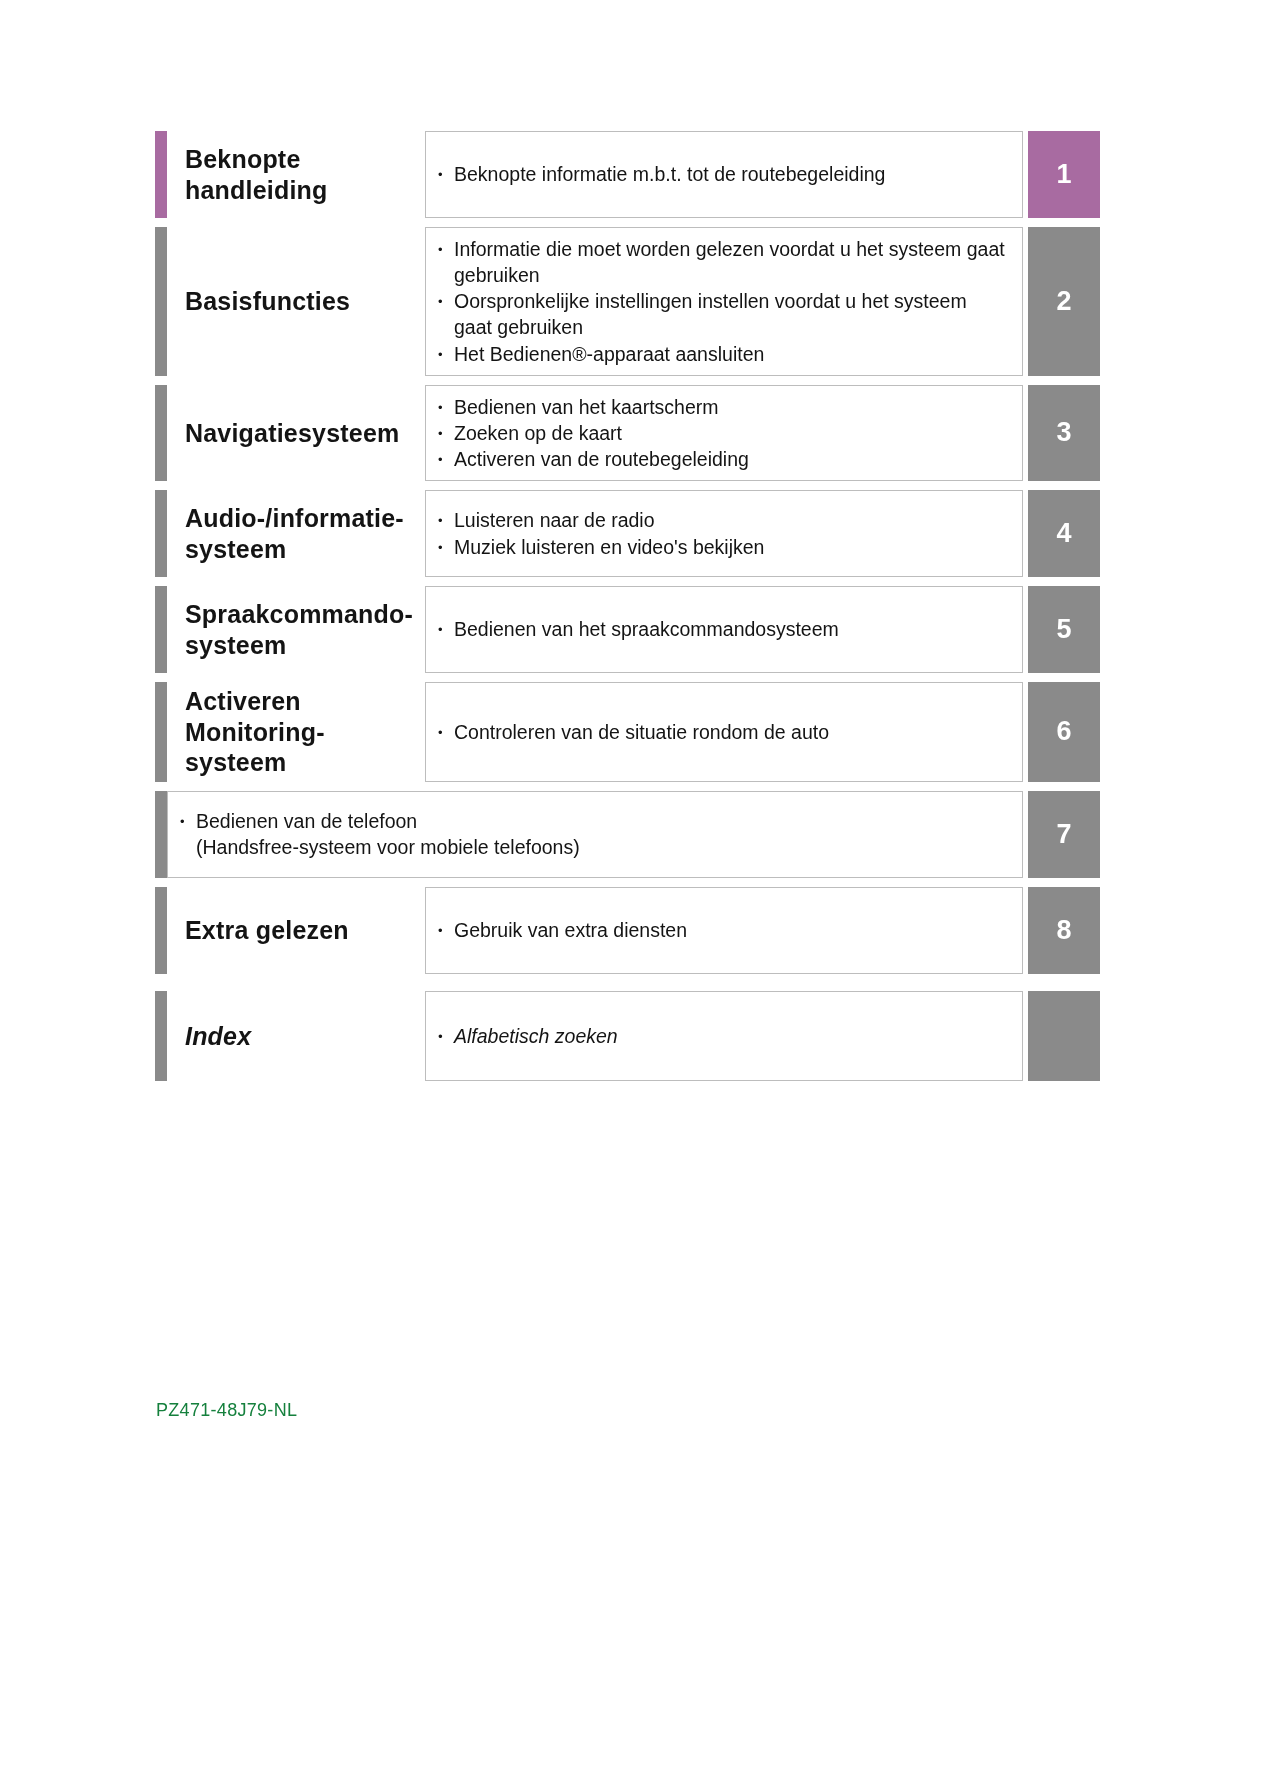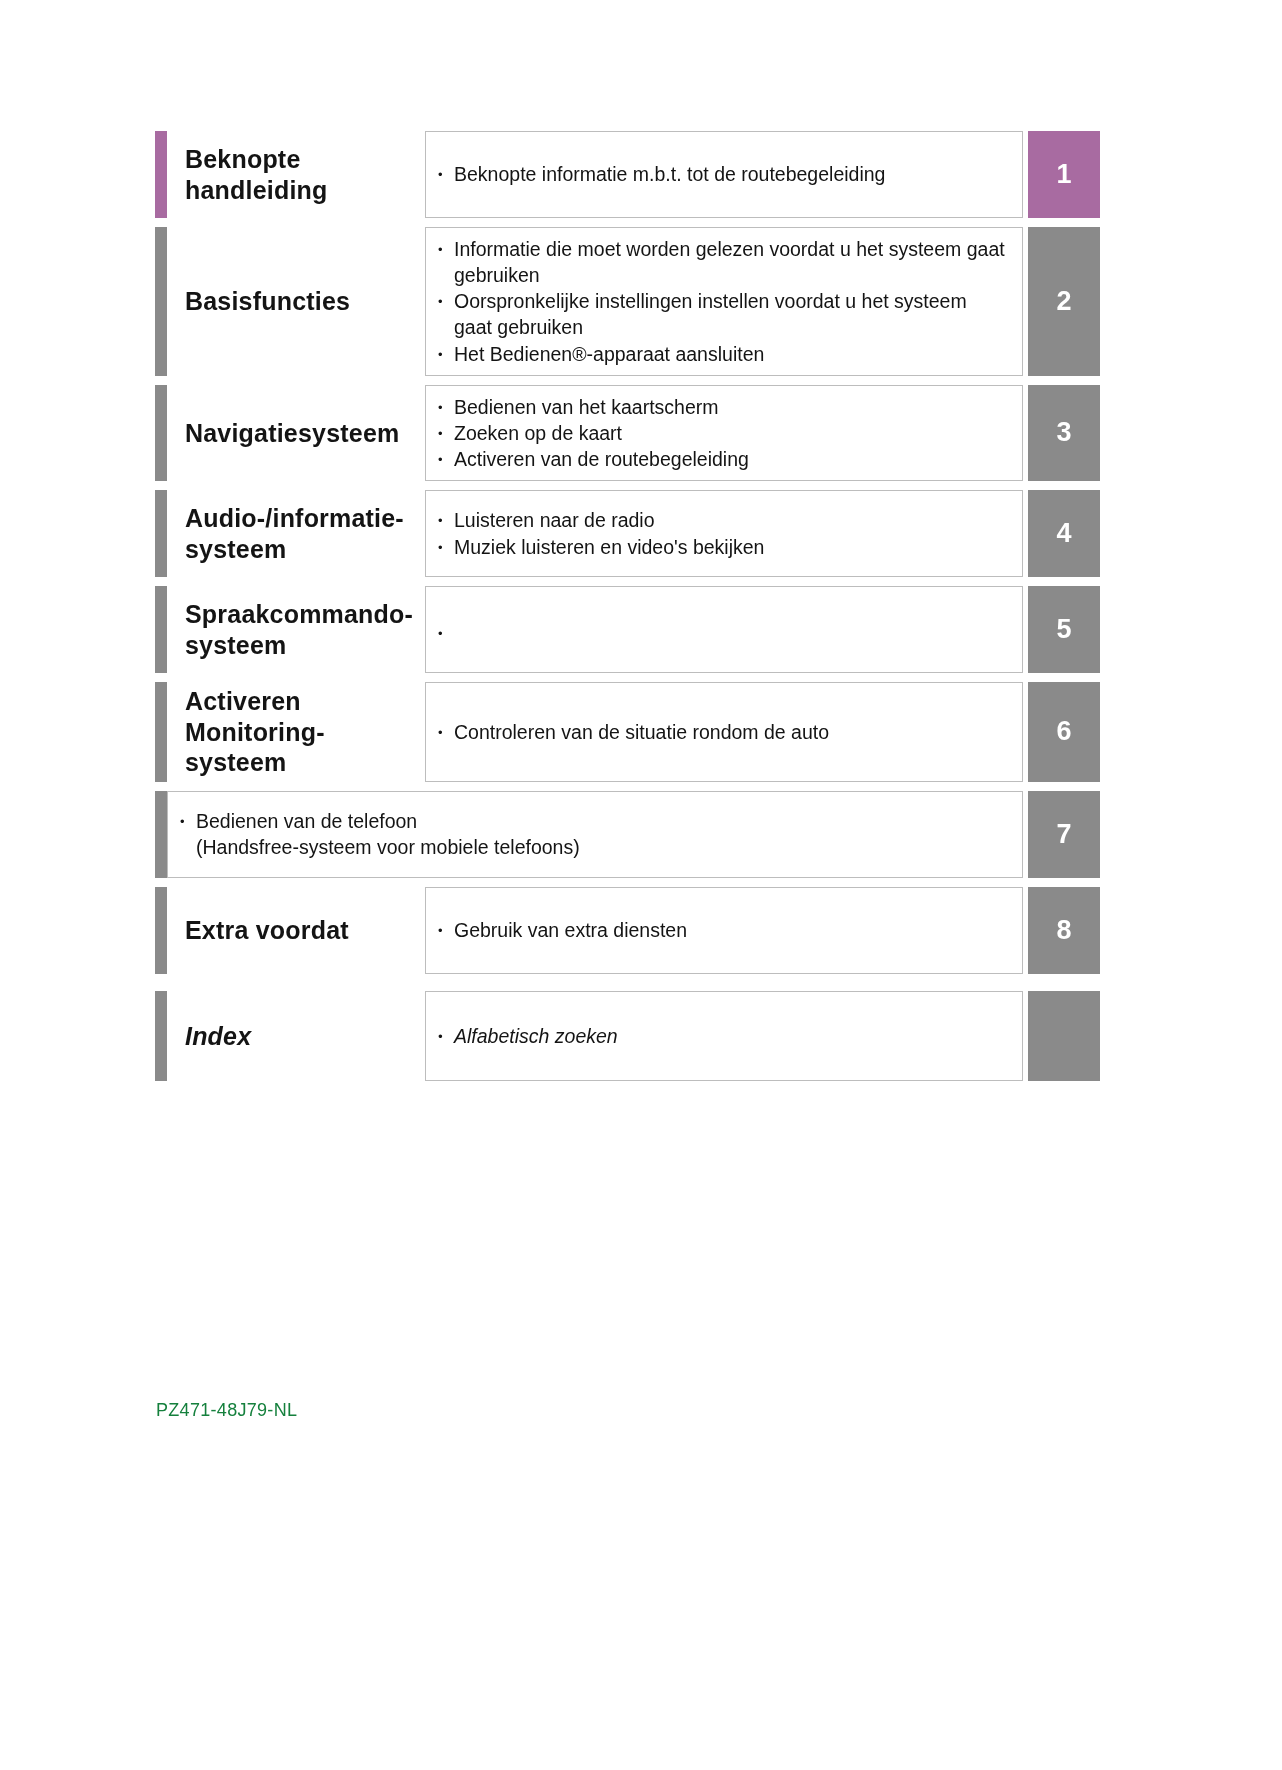--- a/index.html
+++ b/index.html
@@ -180,20 +180,21 @@
       <div class="tab">4</div>
     </div>
 
     <div class="row">
       <div class="bar"></div>
       <div class="title">Spraakcommando-
 systeem</div>
       <div class="desc">
         <div class="bullet">
           <span class="dot">•</span>
+          <span class="bt">Bedienen van het spraakcommandosysteem</span>
         </div>
       </div>
       <div class="tab">5</div>
     </div>
 
     <div class="row">
       <div class="bar"></div>
       <div class="title">Activeren
 Monitoring-
 systeem</div>
@@ -213,21 +214,21 @@
           <span class="dot">•</span>
           <span class="bt">Bedienen van de telefoon
 (Handsfree-systeem voor mobiele telefoons)</span>
         </div>
       </div>
       <div class="tab">7</div>
     </div>
 
     <div class="row">
       <div class="bar"></div>
-      <div class="title">Extra voordat</div>
+      <div class="title">Extra gelezen</div>
       <div class="desc">
         <div class="bullet">
           <span class="dot">•</span>
           <span class="bt">Gebruik van extra diensten</span>
         </div>
       </div>
       <div class="tab">8</div>
     </div>
 
   </div>

